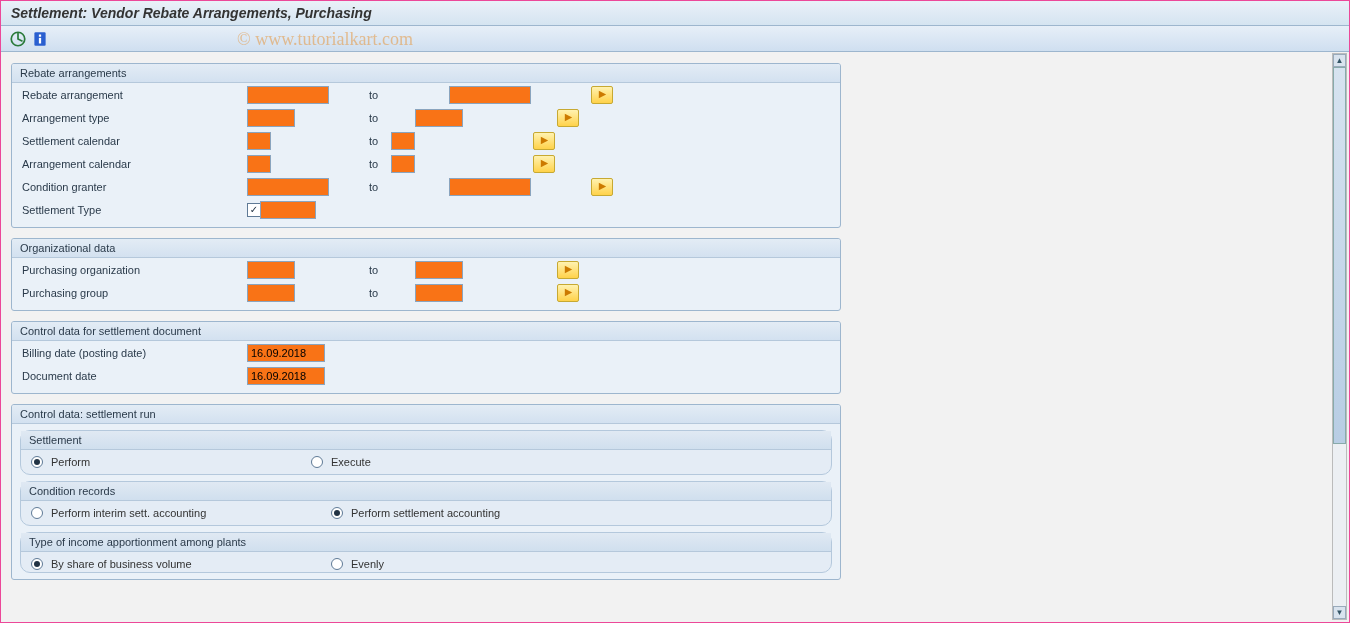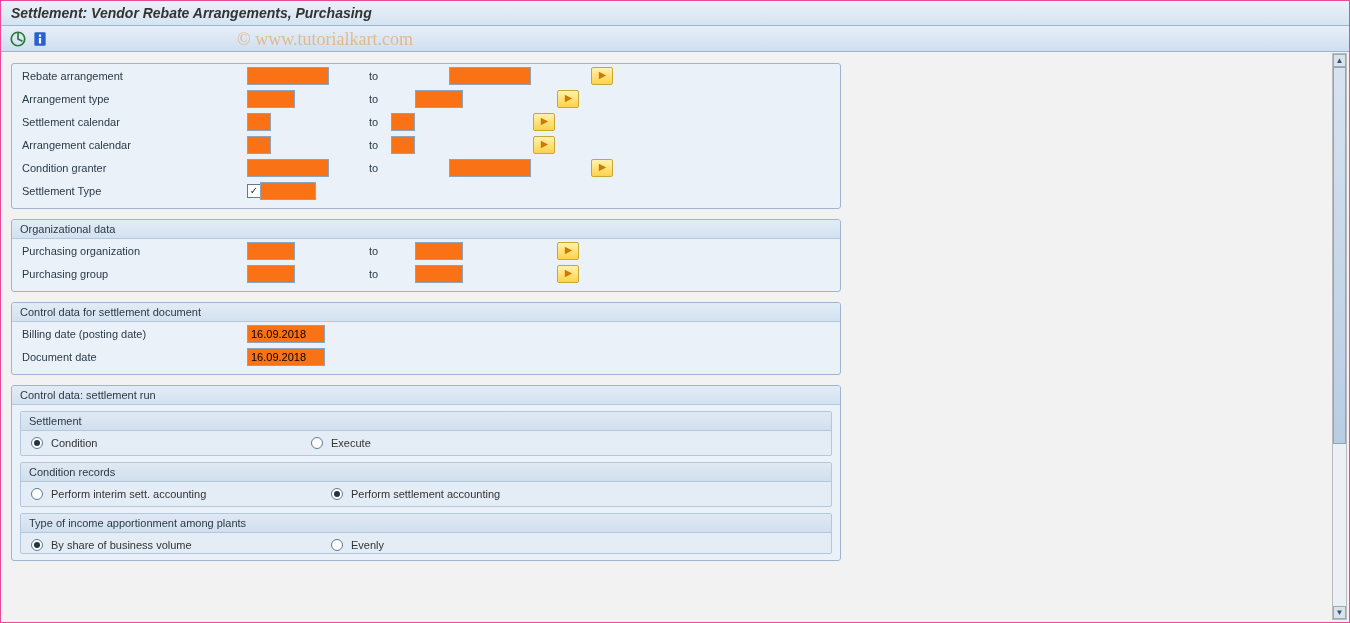--- a/index.html
+++ b/index.html
@@ -121,21 +121,21 @@
     display:inline-flex;align-items:center;justify-content:center;
     margin-left: 60px;
     cursor:pointer;
   }
   .arrow-btn svg { width:11px;height:11px; }
   .chk {
     width: 14px; height: 14px; border:1px solid #5f7a96; background:#fff; display:inline-flex;align-items:center;justify-content:center;font-size:10px;color:#234;
   }
   .subgroup {
     border: 1px solid #b4c8dc;
-    border-radius: 2px;
+    border-radius: 10px;
     margin: 6px 8px;
     background: #e4ecf5;
   }
   .subgroup .group-title { background: linear-gradient(#e0e9f3,#d0dfee); }
   .subgroup .group-body { padding: 6px 10px; }
   .radio-row { display:flex; align-items:center; gap: 4px; }
   .radio {
     width:12px;height:12px;border:1px solid #5f7a96;border-radius:50%;background:#fff;display:inline-flex;align-items:center;justify-content:center;margin-right:4px;
   }
   .radio.checked::after { content:"";width:6px;height:6px;background:#234;border-radius:50%; }
@@ -175,20 +175,21 @@
           <rect x="7" y="7" width="2" height="5" fill="#fff"></rect>
         </svg>
     </span>
   </div>
 
   <div class="watermark">© www.tutorialkart.com</div>
 
   <div class="content-wrap">
 
     <div class="group">
+      <div class="group-title">Rebate arrangements</div>
       <div class="group-body">
         <div class="row">
           <span class="lbl">Rebate arrangement</span>
           <input type="text" class="lg" style="">
           <span class="to">to</span>
           <input type="text" class="lg" style="">
           <span class="arrow-btn">
               <svg viewBox="0 0 12 12">
                 <path d="M2 2 L10 6 L2 10 Z" fill="#cc7a00"></path>
               </svg>
@@ -291,21 +292,21 @@
     </div>
 
     <div class="group" style="padding-bottom:4px">
       <div class="group-title">Control data: settlement run</div>
 
       <div class="subgroup">
         <div class="group-title">Settlement</div>
         <div class="group-body col2">
           <div class="radio-row">
             <span class="radio checked"></span>
-            <span class="radio-label">Condition</span>
+            <span class="radio-label">Perform</span>
           </div>
           <div class="radio-row">
             <span class="radio"></span>
             <span class="radio-label">Execute</span>
           </div>
         </div>
       </div>
 
       <div class="subgroup">
         <div class="group-title">Condition records</div>

